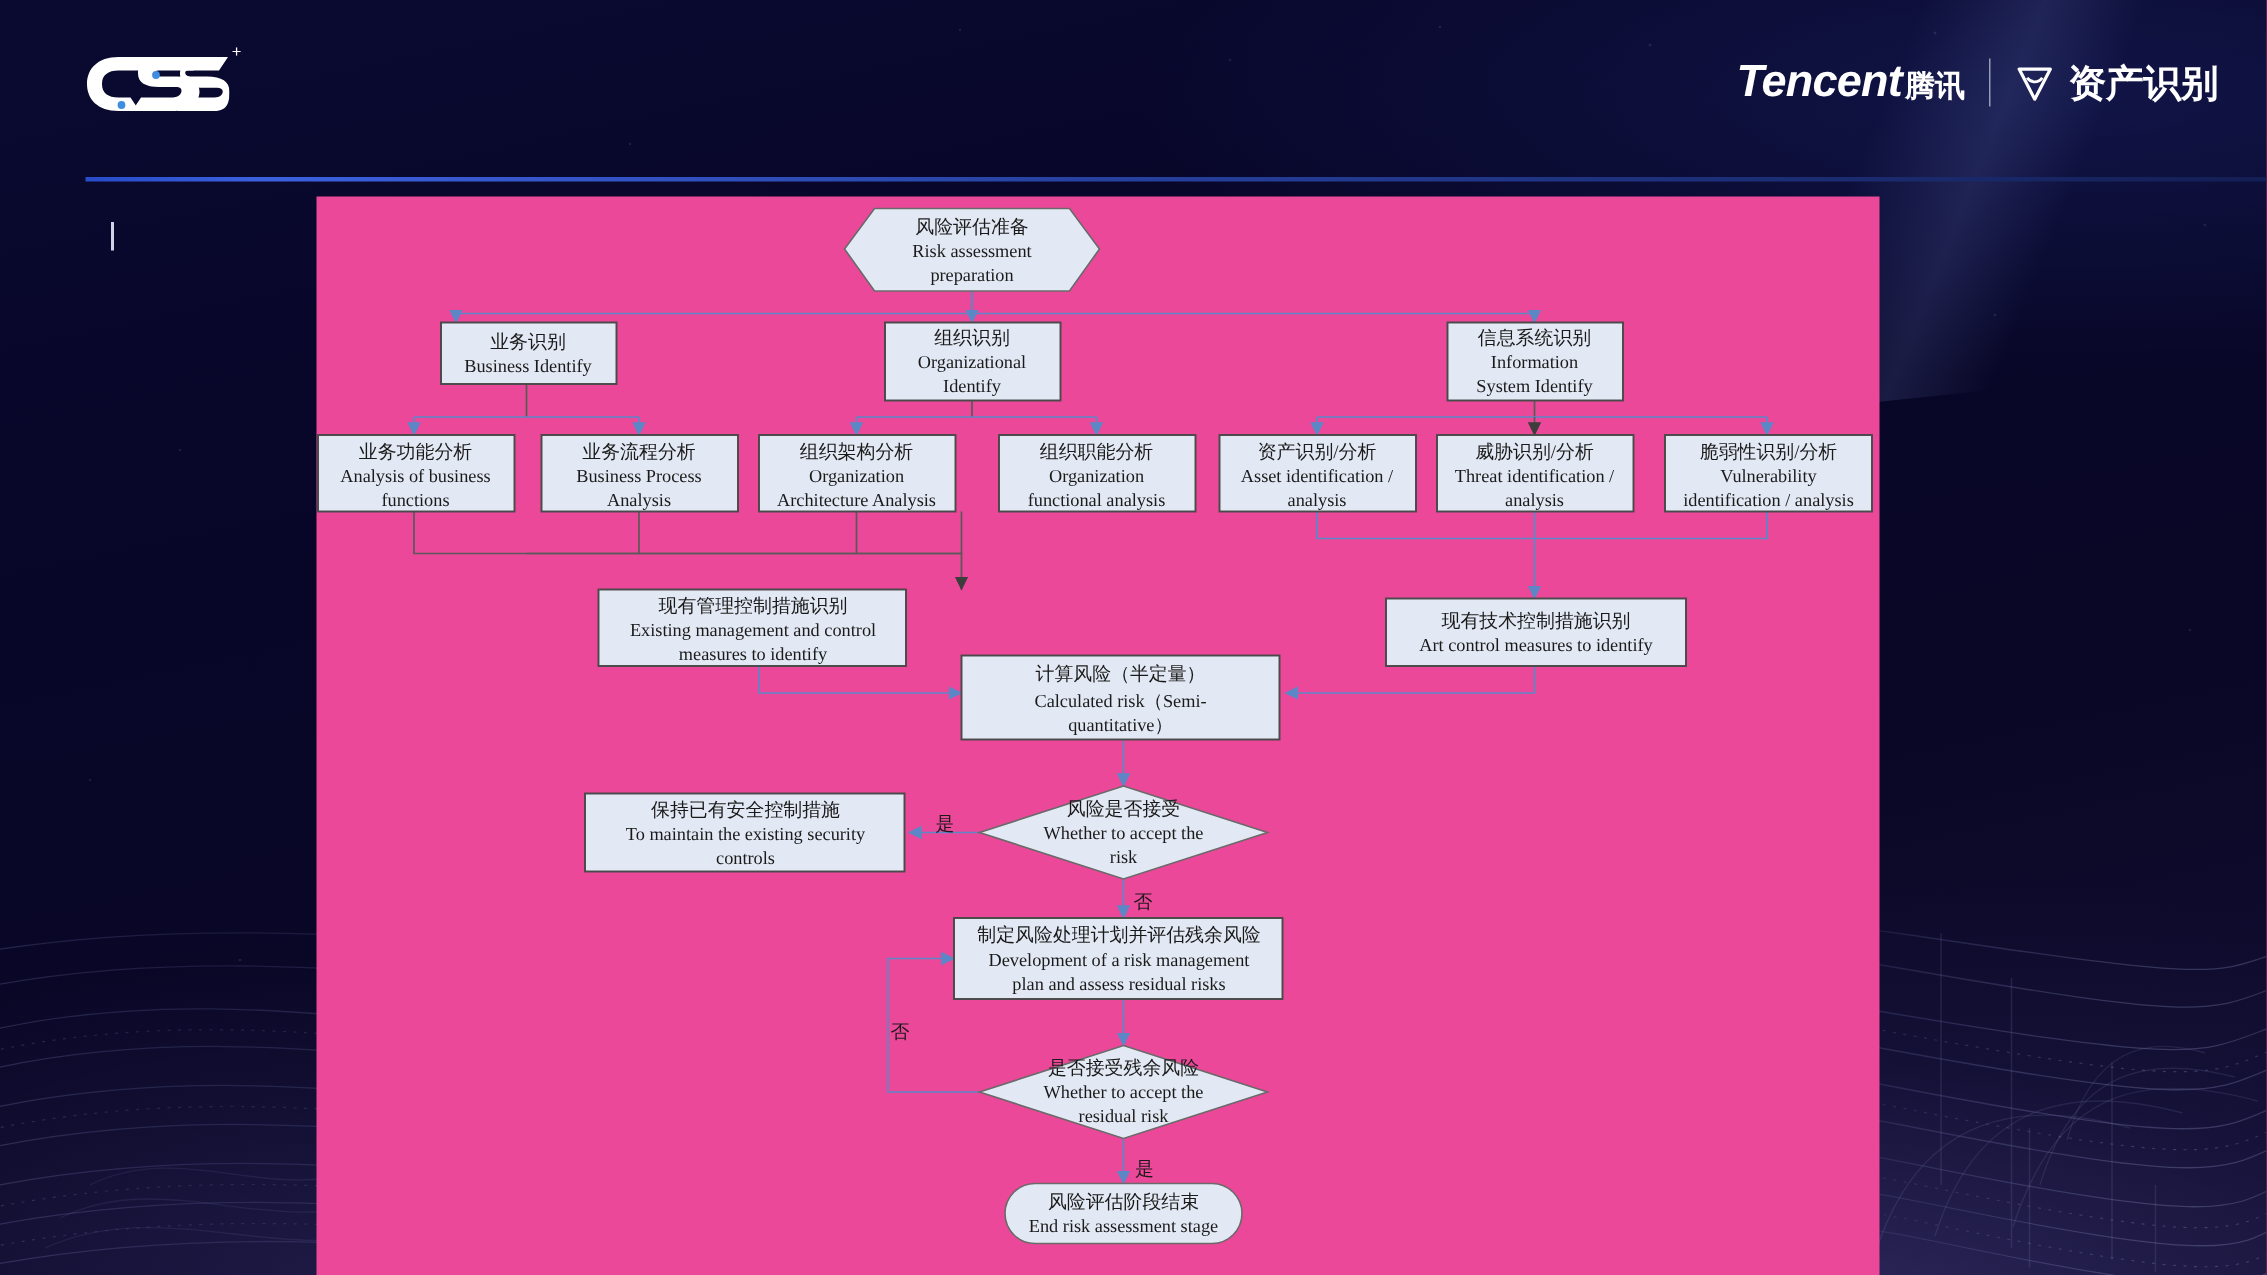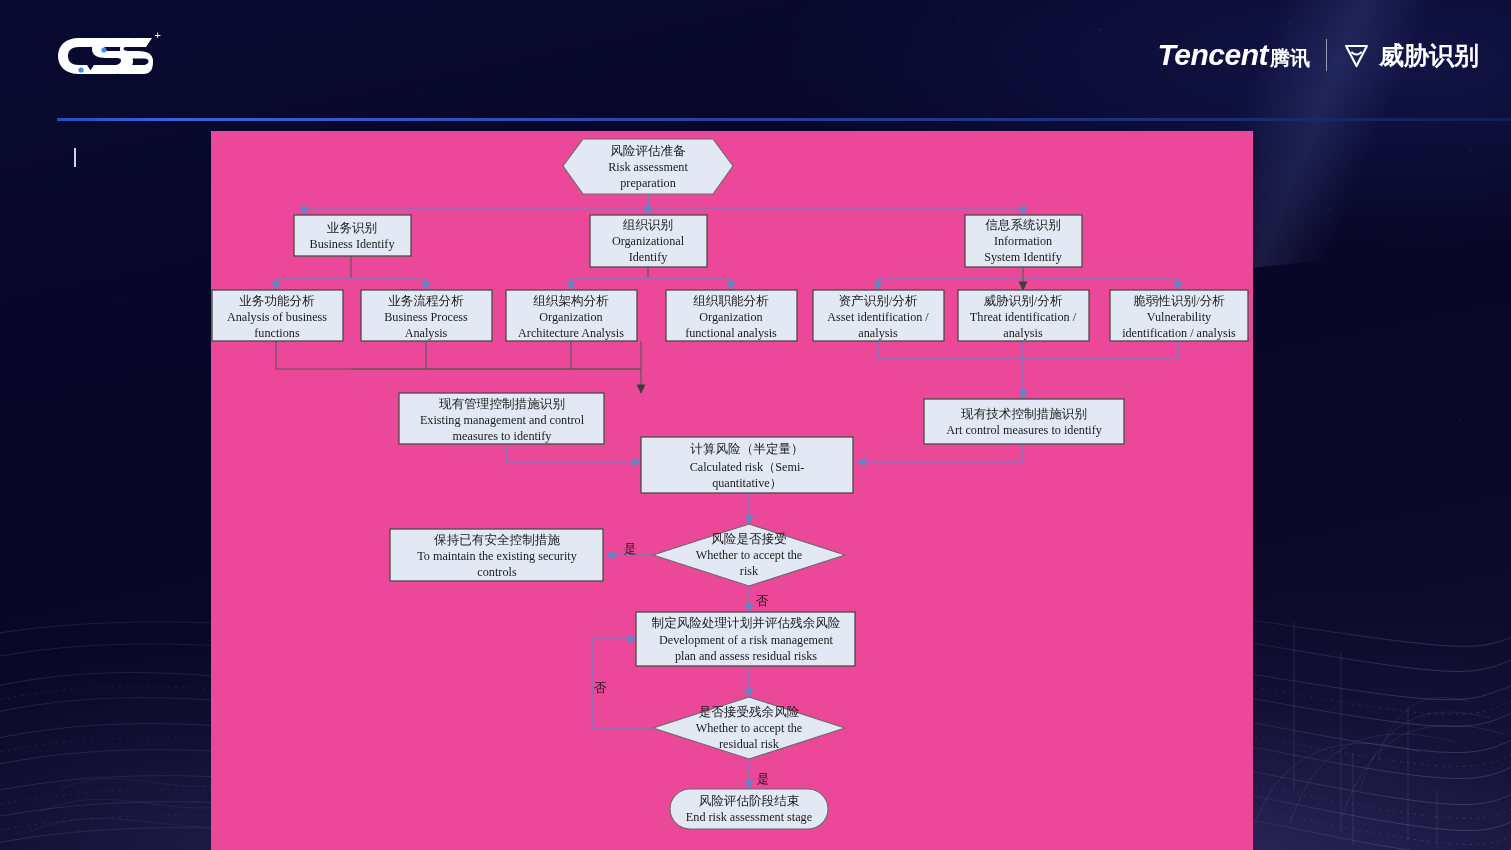--- a/index.html
+++ b/index.html
@@ -225,21 +225,21 @@
       <span id="tencent-cn">腾讯</span>
     </div>
     <div id="tencent-divider"></div>
     <div id="sec-brand">
       <span style="display:inline-block;line-height:0;">
         <svg width="27" height="27" viewBox="0 0 28 28">
           <path d="M3.2 4.2 L24.8 4.2 L14 25 Z" fill="none" stroke="#ffffff" stroke-width="2.2" stroke-linejoin="round"></path>
           <path d="M8.8 10.2 A6.2 6.2 0 0 0 19.2 10.2" fill="none" stroke="#ffffff" stroke-width="2"></path>
         </svg>
       </span>
-      <span>威胁识别</span>
+      <span>资产识别</span>
     </div>
   </div>
 
   <div id="header-rule"></div>
 </div>
 
 <div id="text-caret"></div>
 
 <div id="content-panel">
   <svg id="flow-svg" width="1042" height="702" viewBox="0 0 1042 702">

